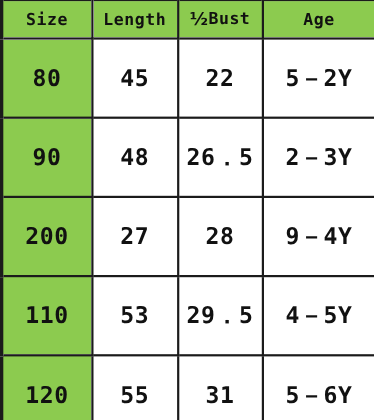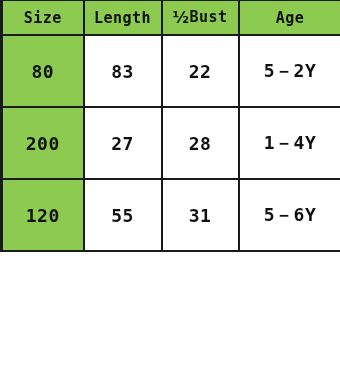--- a/index.html
+++ b/index.html
@@ -64,21 +64,21 @@
     font-size: 16px;
     font-family: "DejaVu Sans", "Liberation Sans", sans-serif;
     font-weight: bold;
     vertical-align: -1px;
   }
 
   
   tbody tr.data-row td {
     height: 70px;
     background: #ffffff;
-    font-size: 18px;
+    font-size: 21px;
   }
 
   tbody tr.data-row td.cell-size {
     background: #8ccb4f;
   }
 
   
   table.size-table tr > *:first-child { border-left-width: 3px; }
   table.size-table tr > *:last-child  { border-right-width: 2px; }
 
@@ -99,29 +99,41 @@
       <tr class="header-row">
         <th class="header-size">Size</th>
         <th class="header-length">Length</th>
         <th class="header-bust"><span class="frac">½</span><span>Bust</span></th>
         <th class="header-age">Age</th>
       </tr>
     </thead>
     <tbody>
       <tr class="data-row">
         <td class="cell-size num">80</td>
-        <td class="cell-length num">83</td>
+        <td class="cell-length num">45</td>
         <td class="cell-bust num">22</td>
         <td class="cell-age num">5－2Y</td>
+      </tr>
+      <tr class="data-row">
+        <td class="cell-size num">90</td>
+        <td class="cell-length num">48</td>
+        <td class="cell-bust num">26．5</td>
+        <td class="cell-age num">2－3Y</td>
       </tr>
       <tr class="data-row">
         <td class="cell-size num">200</td>
         <td class="cell-length num">27</td>
         <td class="cell-bust num">28</td>
-        <td class="cell-age num">1－4Y</td>
+        <td class="cell-age num">9－4Y</td>
+      </tr>
+      <tr class="data-row">
+        <td class="cell-size num">110</td>
+        <td class="cell-length num">53</td>
+        <td class="cell-bust num">29．5</td>
+        <td class="cell-age num">4－5Y</td>
       </tr>
       <tr class="data-row">
         <td class="cell-size num">120</td>
         <td class="cell-length num">55</td>
         <td class="cell-bust num">31</td>
         <td class="cell-age num">5－6Y</td>
       </tr>
     </tbody>
   </table>
 </div>

